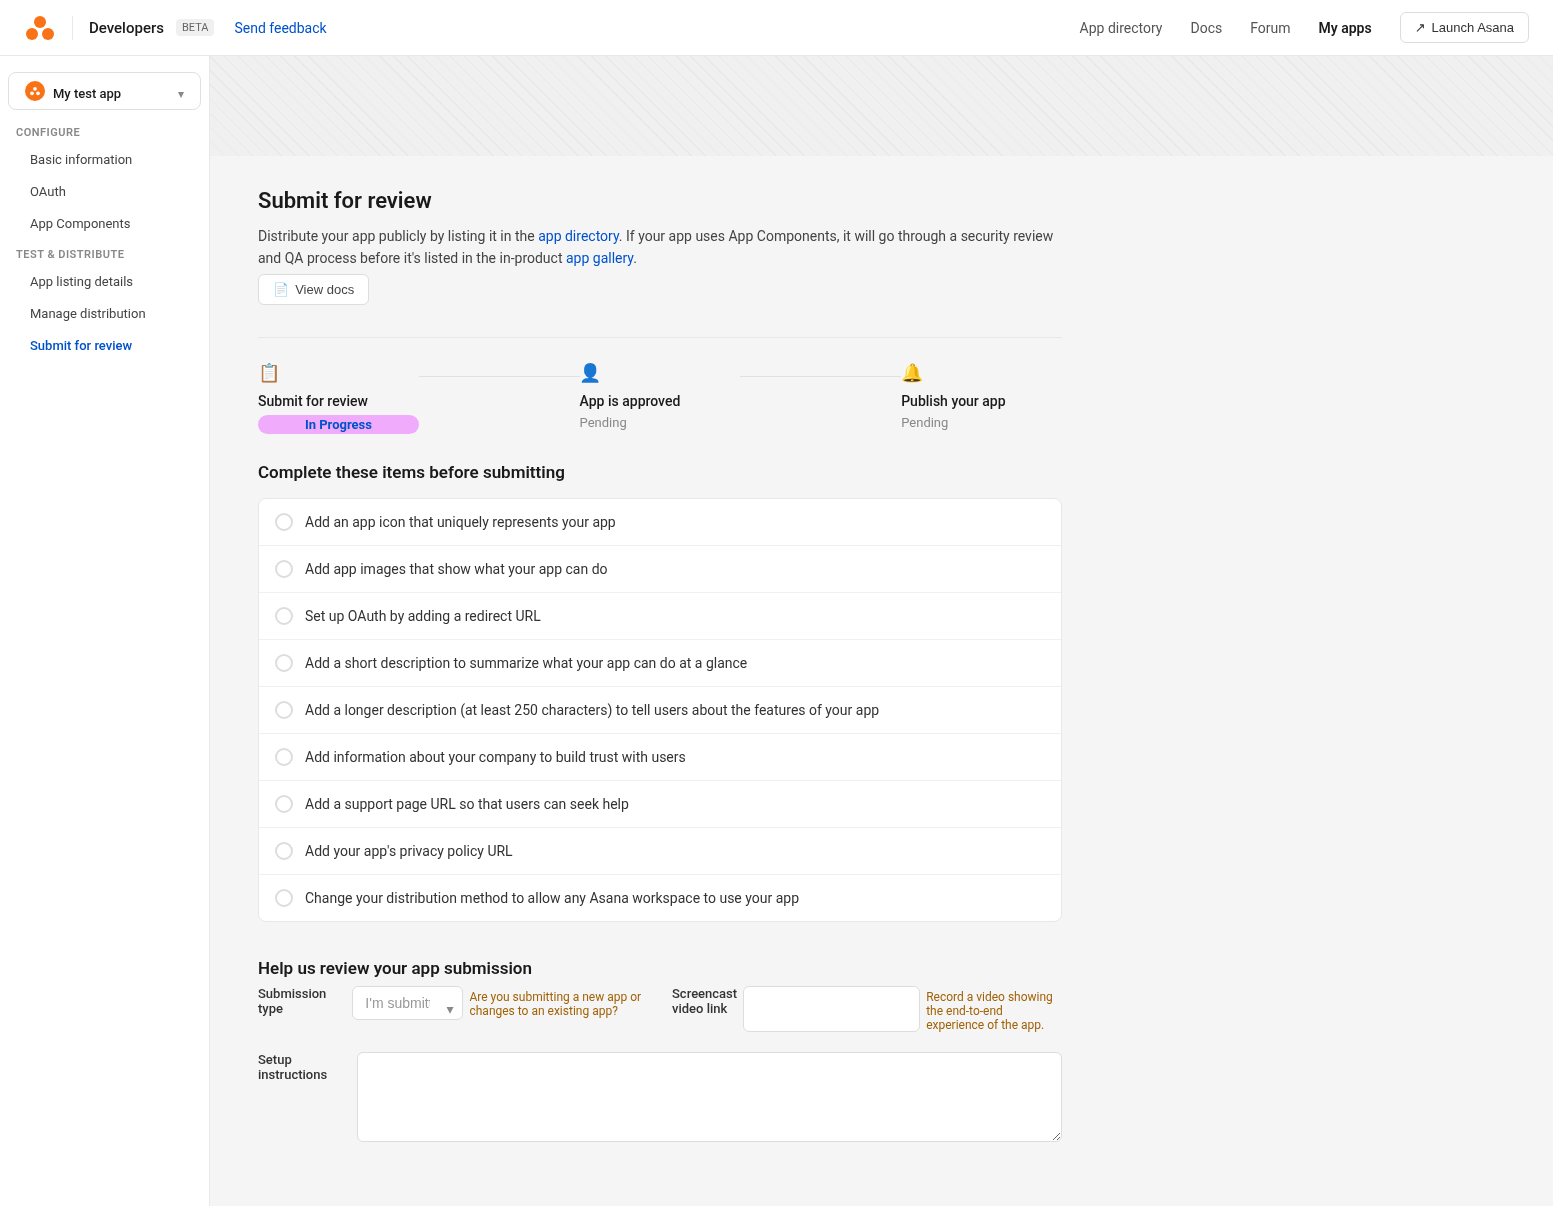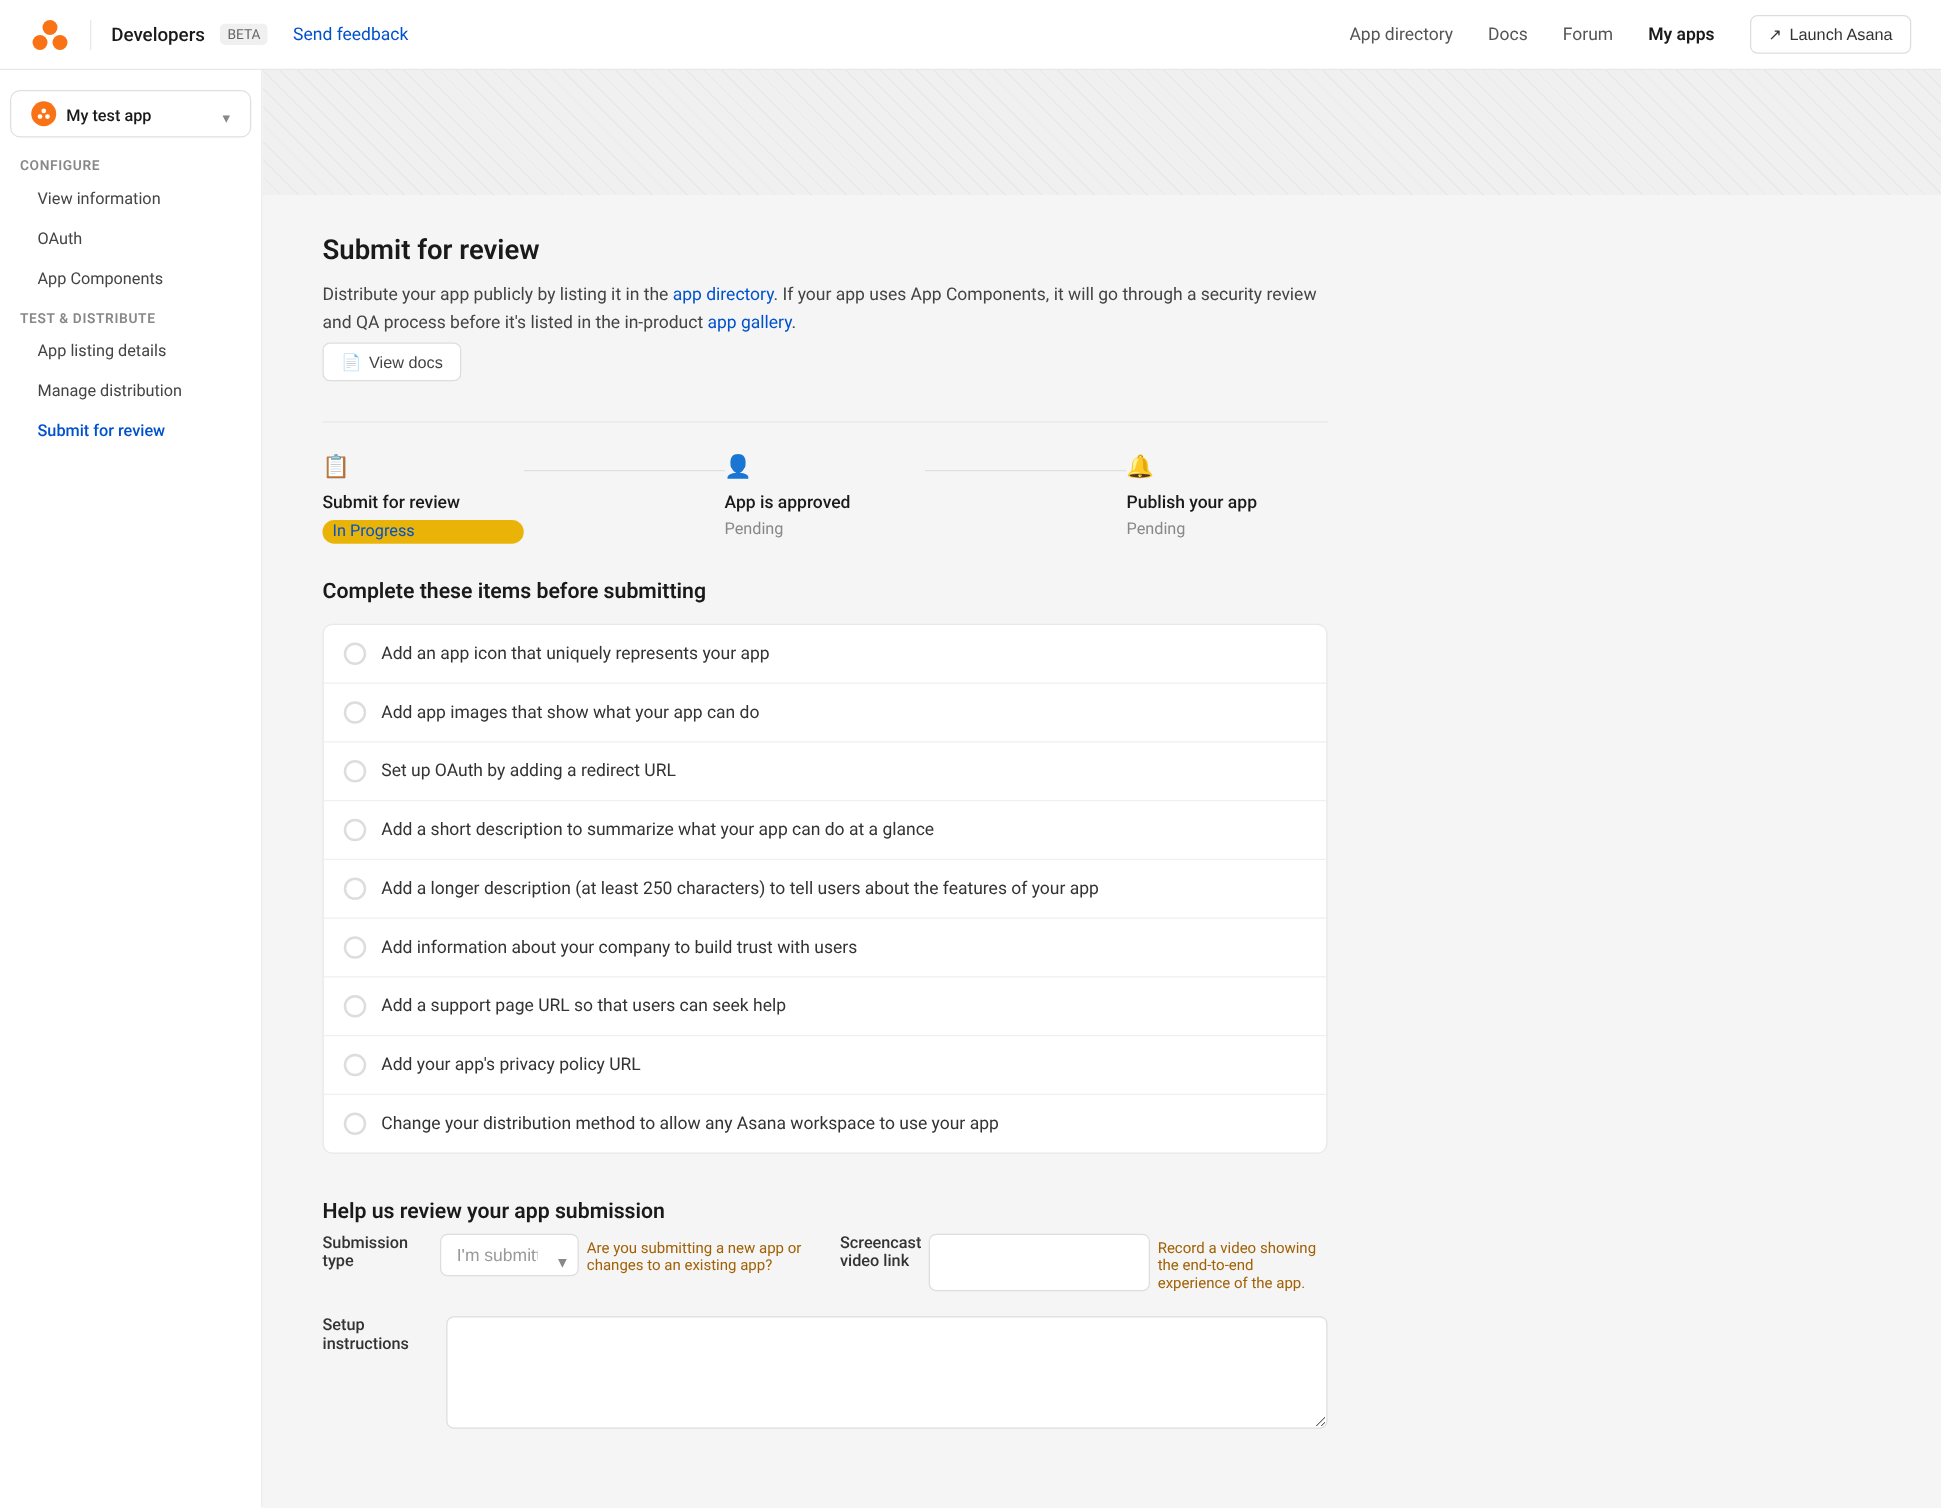--- a/index.html
+++ b/index.html
@@ -72,21 +72,21 @@
     
     .progress-steps {
       display: flex; align-items: flex-start; margin: 32px 0 28px;
       border-top: 1px solid #e8e8e8; padding-top: 24px;
     }
     .step { flex: 1; display: flex; flex-direction: column; gap: 6px; }
     .step-icon { font-size: 18px; color: #888; margin-bottom: 4px; }
     .step-icon.blue { color: #0052cc; }
     .step-label { font-size: 14px; font-weight: 500; color: #1a1a1a; }
     .step-status { font-size: 13px; }
-    .step-status.in-progress { color: #0052cc; font-weight: 400; background: #eab308; padding: 2px 8px; border-radius: 10px; display: inline-block; }
+    .step-status.in-progress { color: #0052cc; font-weight: 700; background: #f0abfc; padding: 2px 8px; border-radius: 10px; display: inline-block; text-align: center; }
     .step-status.pending { color: #888; }
     .step-connector { flex: 1; height: 1px; background: #e0e0e0; margin-top: 14px; }
 
     
     .section-title { font-size: 17px; font-weight: 600; color: #1a1a1a; margin-bottom: 0; }
     .checklist { border: 1px solid #e8e8e8; border-radius: 8px; background: #fff; margin-top: 16px; overflow: hidden; }
     .checklist-item {
       display: flex; align-items: center; padding: 14px 16px; gap: 12px;
       border-bottom: 1px solid #f0f0f0; font-size: 14px; color: #333;
     }
@@ -157,21 +157,21 @@
             <circle cx="8" cy="22" r="5" fill="#fff"></circle>
             <circle cx="24" cy="22" r="5" fill="#fff"></circle>
           </svg>
       </div>
       <span class="app-selector-name">My test app</span>
       <span class="app-selector-chevron">▾</span>
     </div>
 
     <div class="sidebar-section-label">Configure</div>
     <div class="sidebar-item">
-      <span>View information</span>
+      <span>Basic information</span>
     </div>
     <div class="sidebar-item">
       <span>OAuth</span>
     </div>
     <div class="sidebar-item">
       <span>App Components</span>
     </div>
 
     <div class="sidebar-section-label">Test &amp; distribute</div>
     <div class="sidebar-item">

